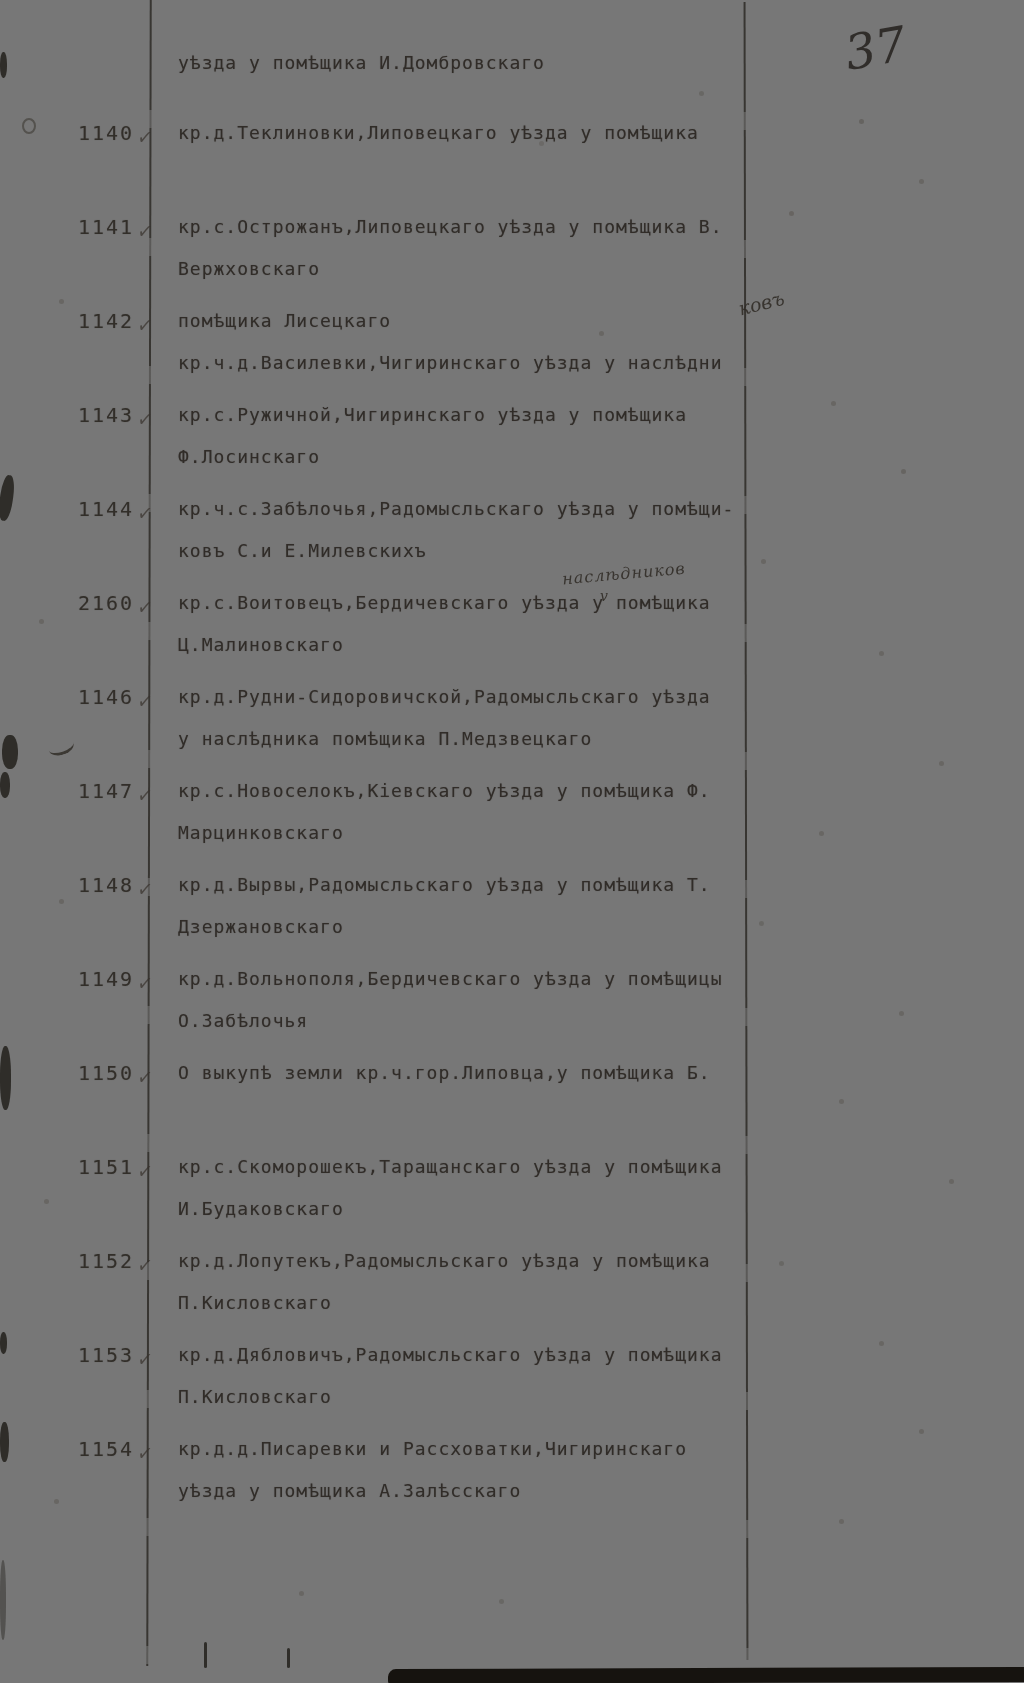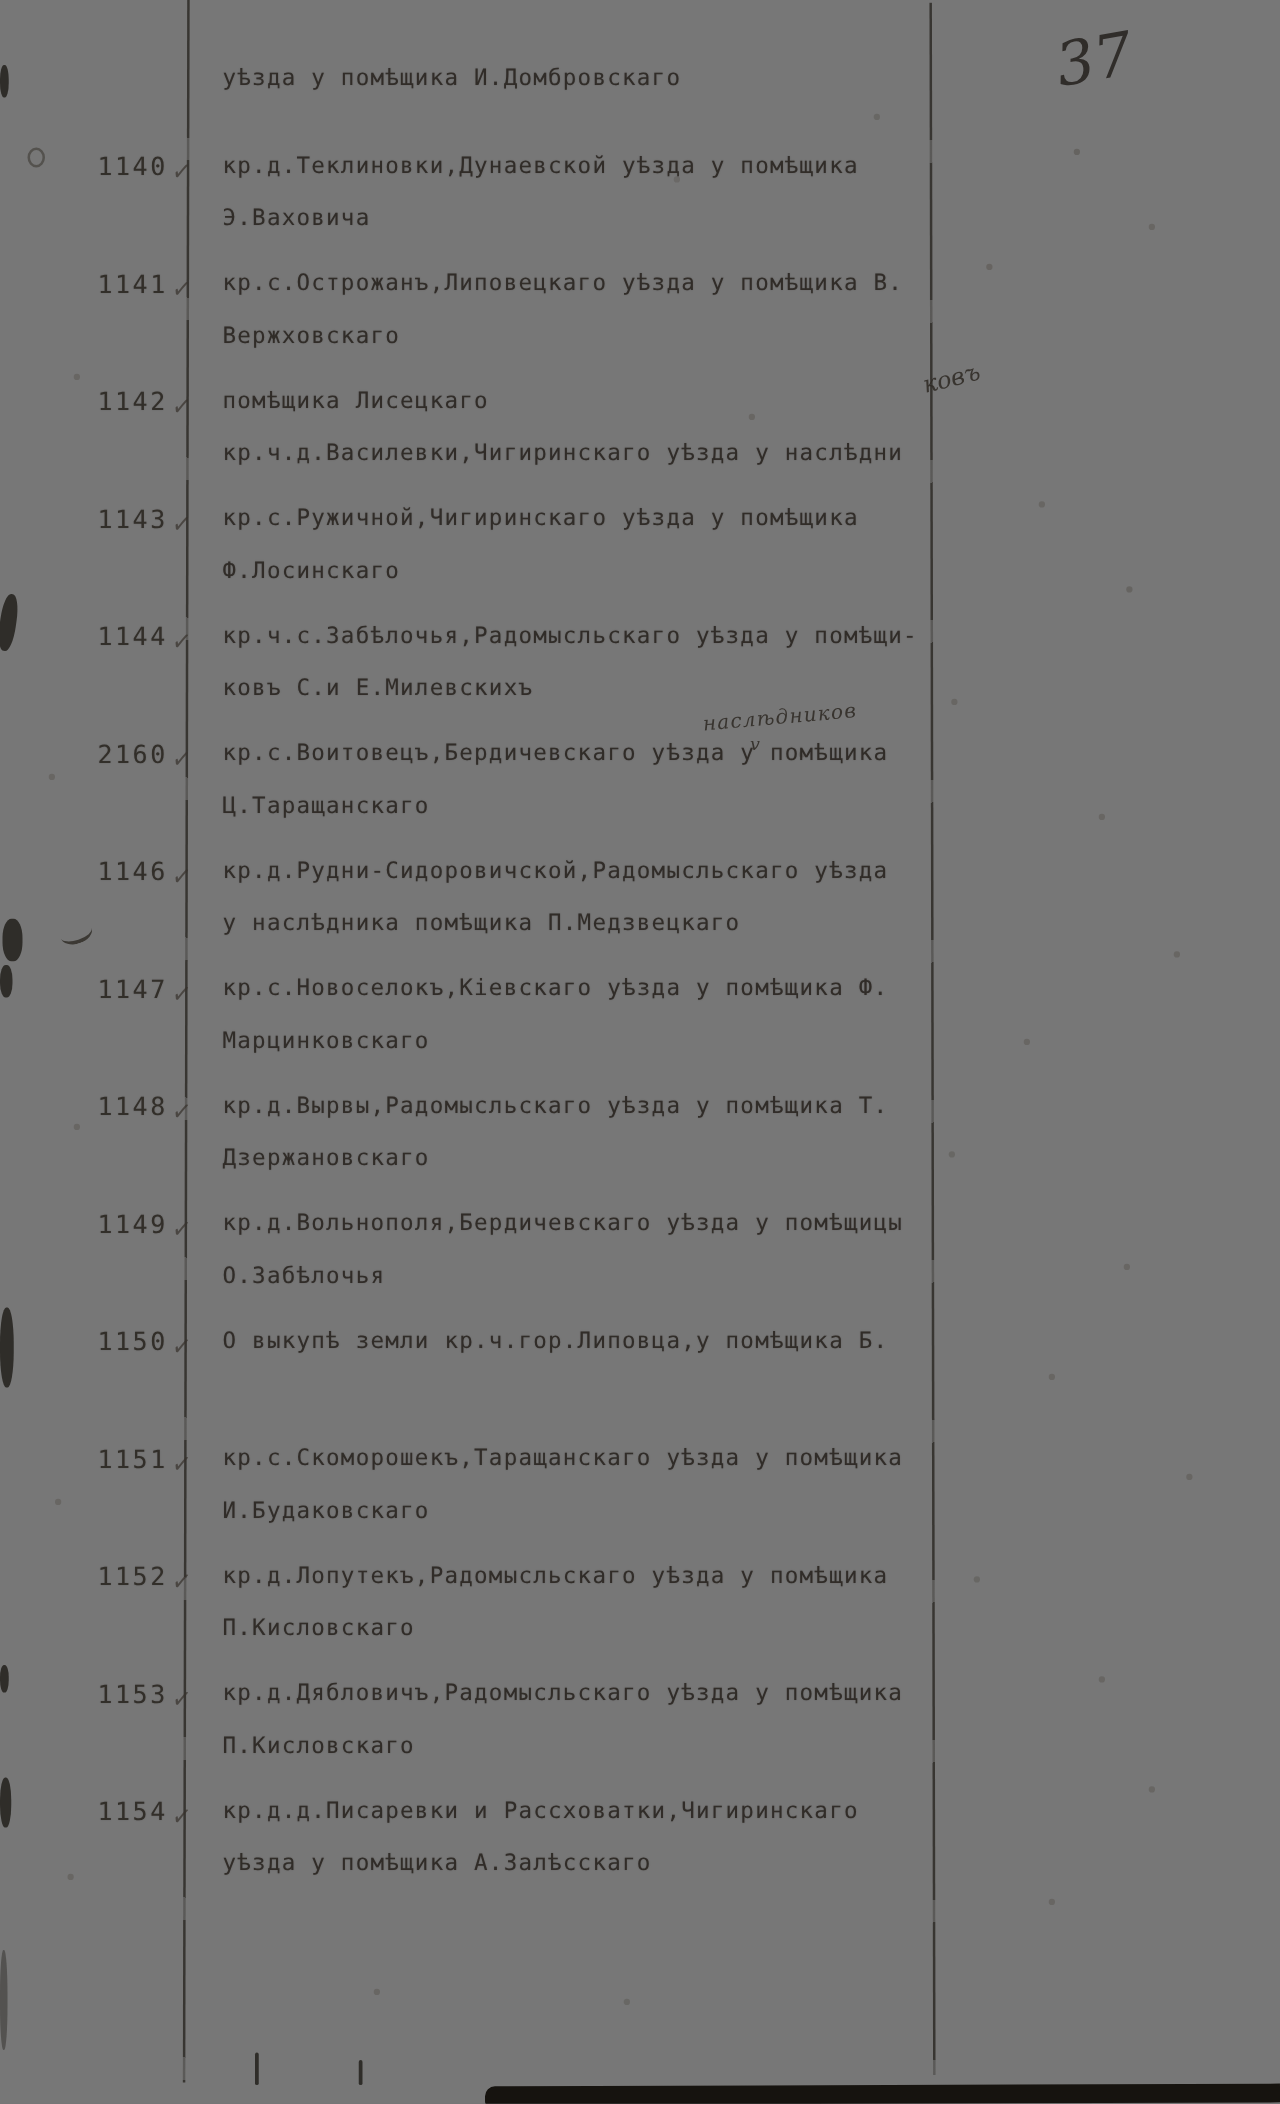--- a/index.html
+++ b/index.html
@@ -100,22 +100,21 @@
 
   <div class="continuation line">уѣзда у помѣщика И.Домбровскаго</div>
 
   <div class="entries">
       <div class="entry">
     <div class="num-cell">
       <span class="entry-num">1140</span>
       <span class="tick">✓</span>
     </div>
     <div class="text-cell">
-      <div class="line l1">кр.д.Теклиновки,Дунаевской уѣзда у помѣщика</div>
-      <div class="line l2">Э.Ваховича</div>
+      <div class="line l1">кр.д.Теклиновки,Липовецкаго уѣзда у помѣщика</div>
     </div>
   </div>
       <div class="entry">
     <div class="num-cell">
       <span class="entry-num">1141</span>
       <span class="tick">✓</span>
     </div>
     <div class="text-cell">
       <div class="line l1">кр.с.Острожанъ,Липовецкаго уѣзда у помѣщика В.</div>
       <div class="line l2">Вержховскаго</div>
@@ -152,21 +151,21 @@
       <div class="line l2">ковъ С.и Е.Милевскихъ</div>
     </div>
   </div>
       <div class="entry">
     <div class="num-cell">
       <span class="entry-num">2160</span>
       <span class="tick">✓</span>
     </div>
     <div class="text-cell">
       <div class="line l1">кр.с.Воитовецъ,Бердичевскаго уѣзда у помѣщика</div>
-      <div class="line l2">Ц.Таращанскаго</div>
+      <div class="line l2">Ц.Малиновскаго</div>
     </div>
   <span class="hand insert">наслѣдников</span>
         <span class="hand caret">v</span>
       </div>
       <div class="entry">
     <div class="num-cell">
       <span class="entry-num">1146</span>
       <span class="tick">✓</span>
     </div>
     <div class="text-cell">

